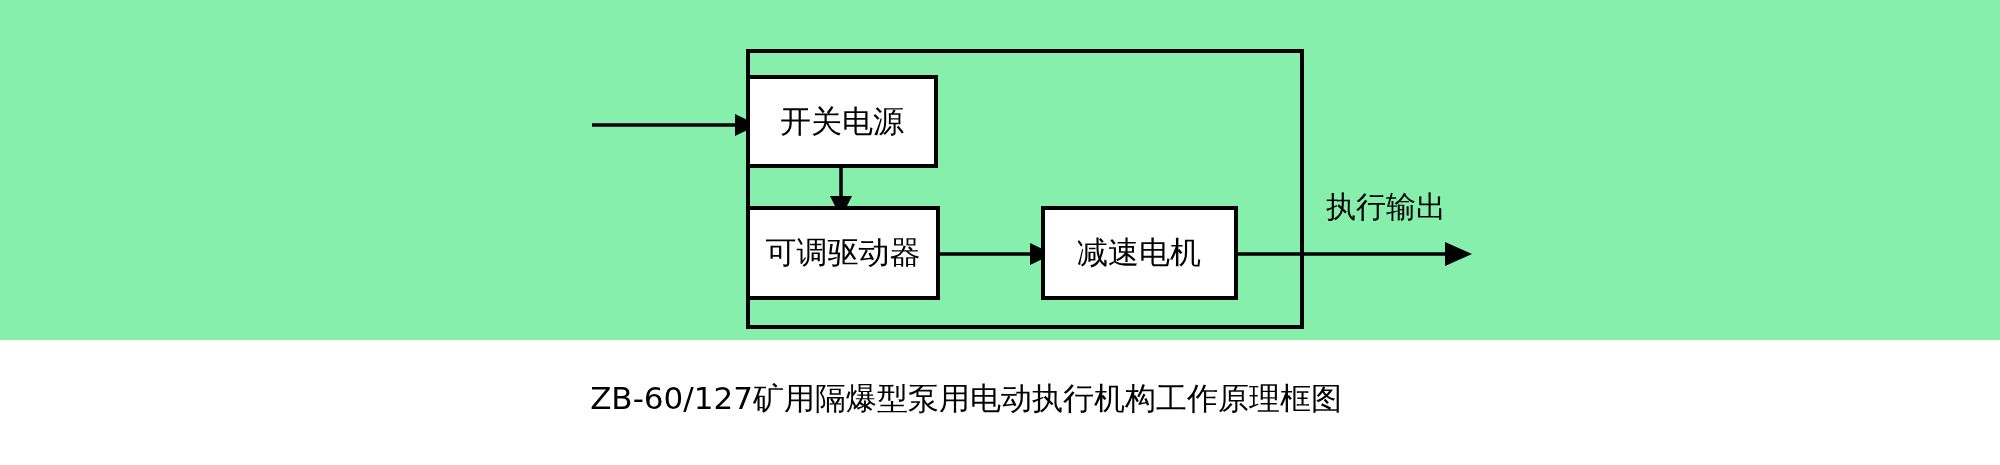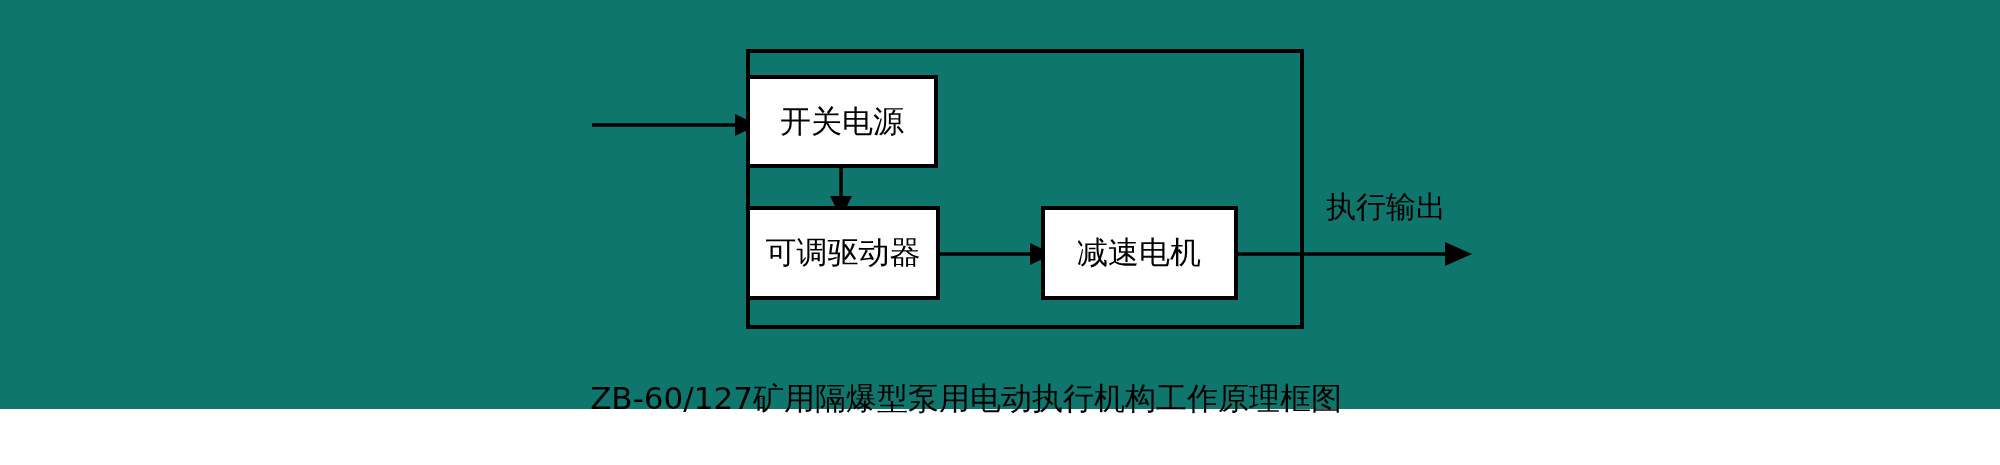--- a/index.html
+++ b/index.html
@@ -10,22 +10,22 @@
   body {
     width: 2000px;
     height: 465px;
     font-family: "Liberation Sans", "DejaVu Sans", sans-serif;
     color: #000000;
     overflow: hidden;
   }
   #canvas {
     position: relative;
     width: 2000px;
-    height: 409px;
-    background: #0f766e;
+    height: 340px;
+    background: #86efac;
   }
   svg.diagram {
     position: absolute;
     left: 0;
     top: 0;
     width: 2000px;
     height: 465px;
     display: block;
   }
   .blk-label {

